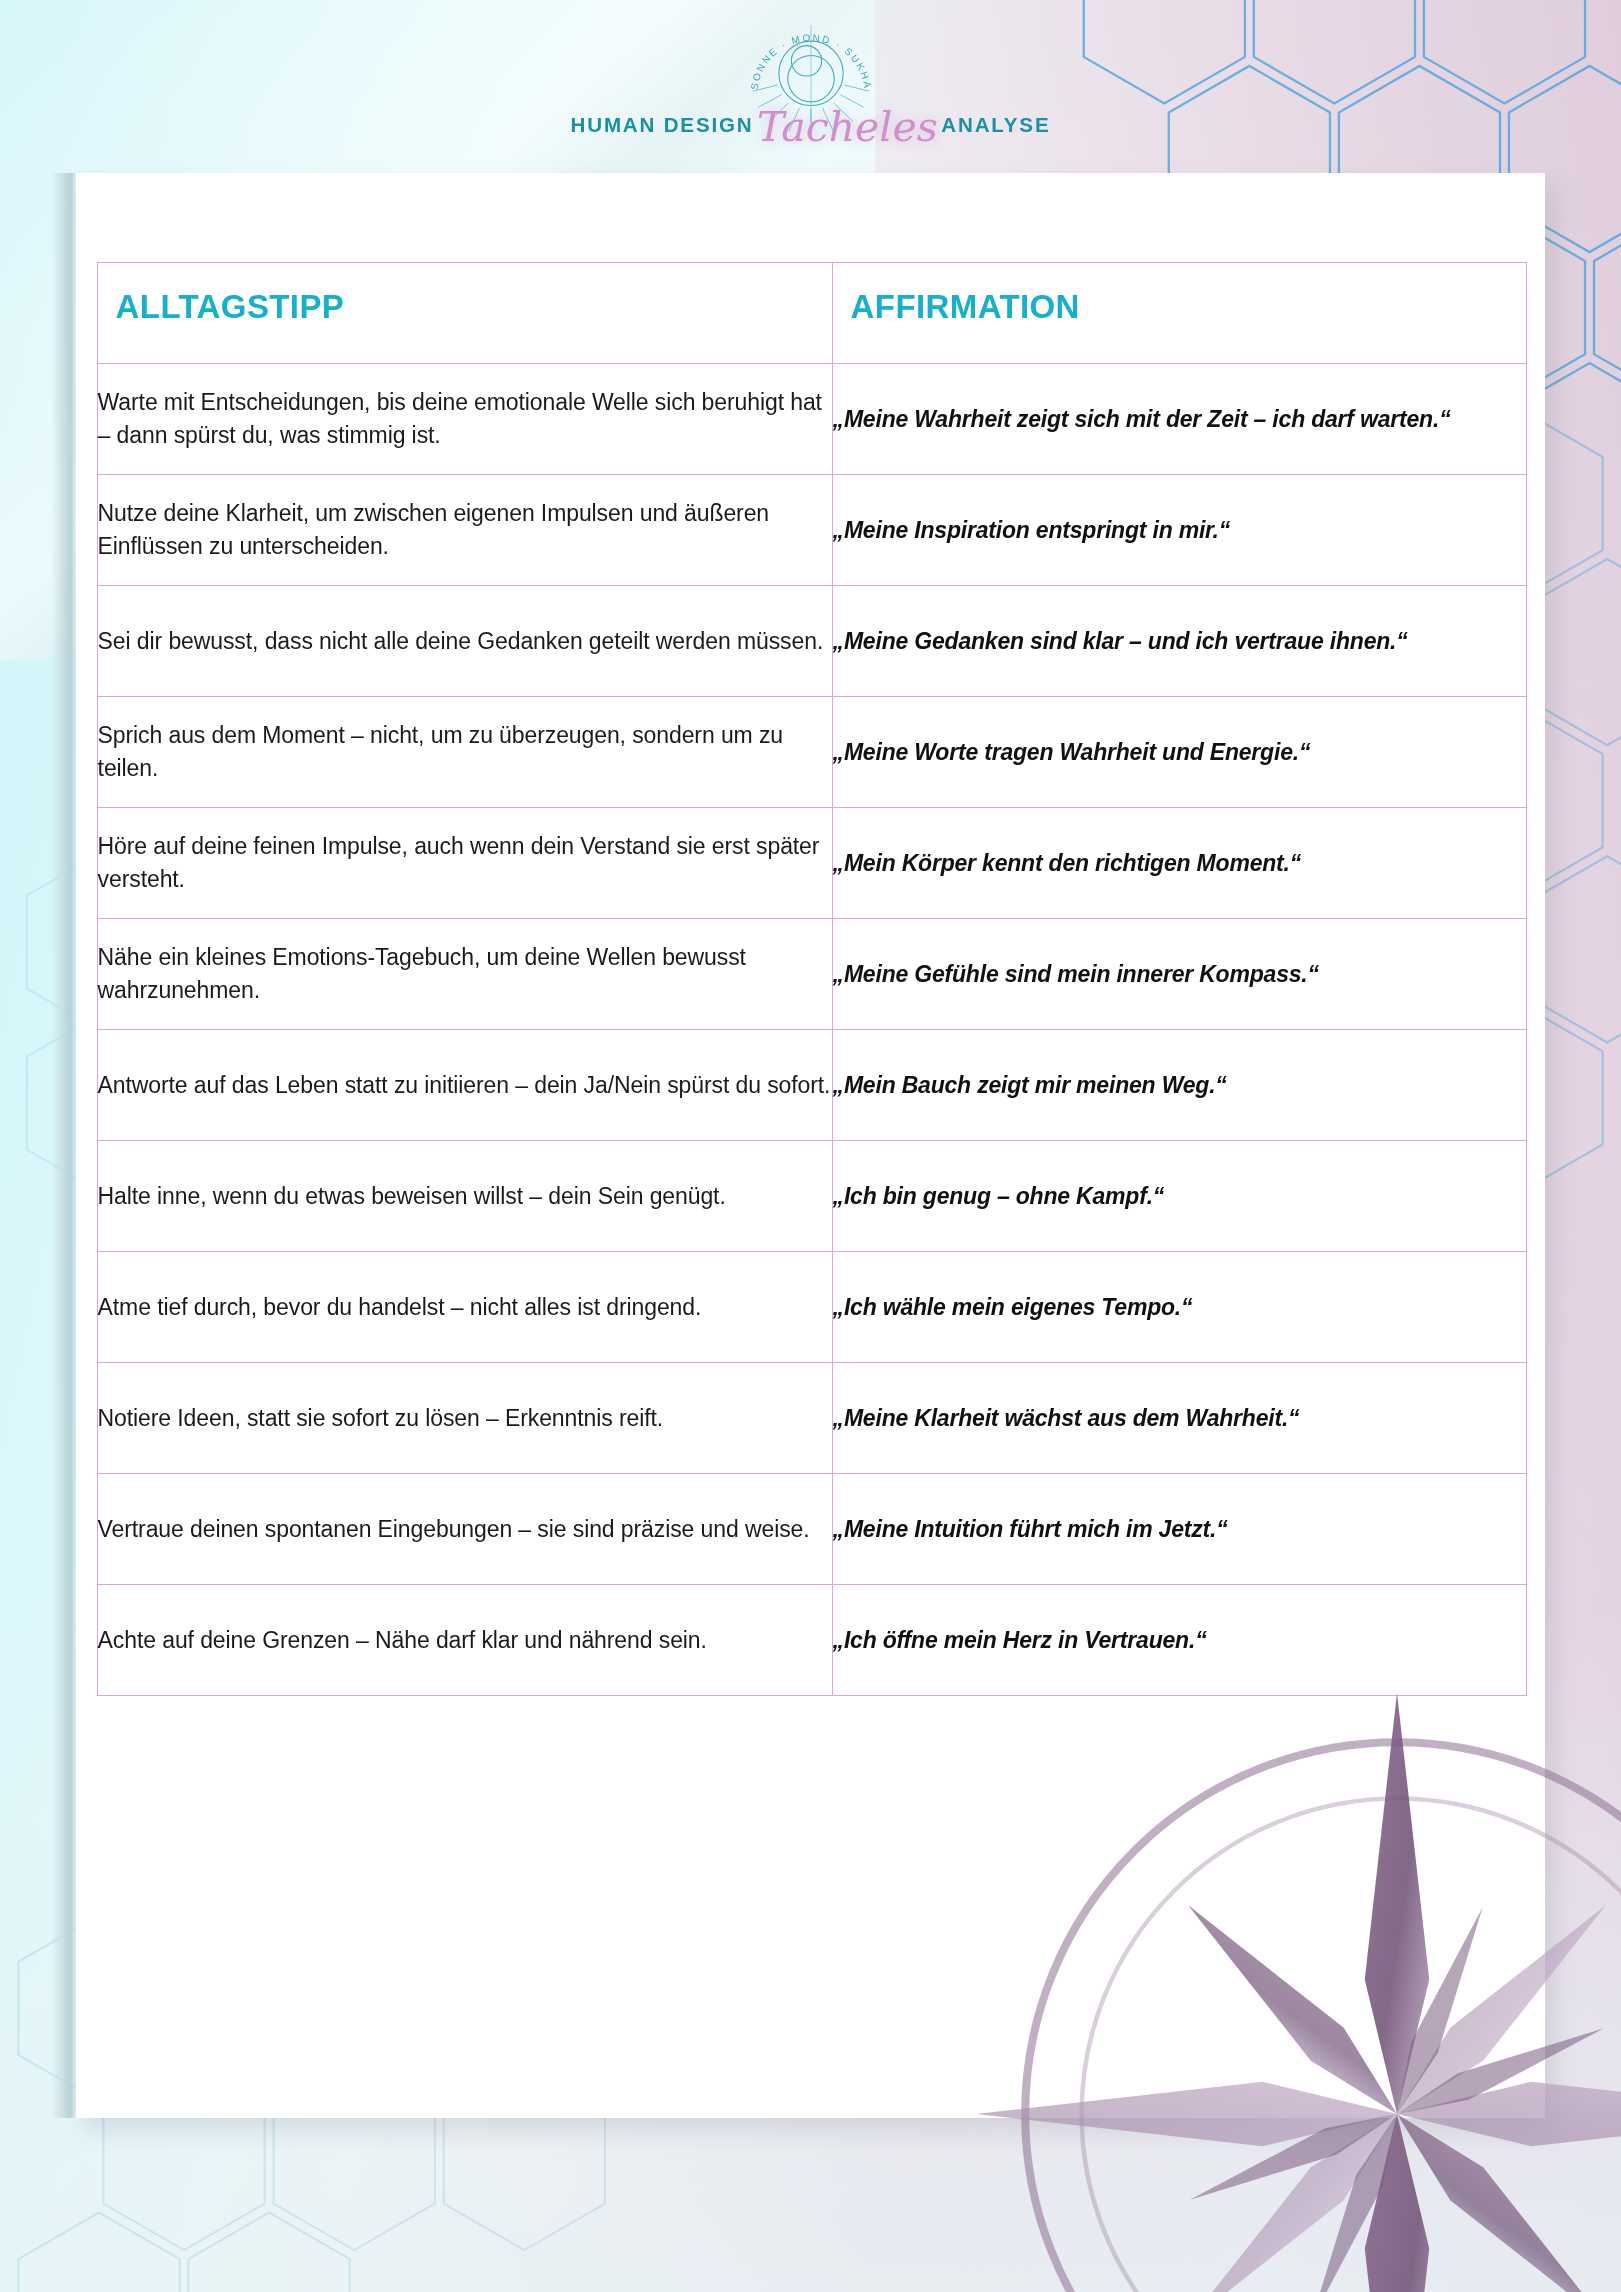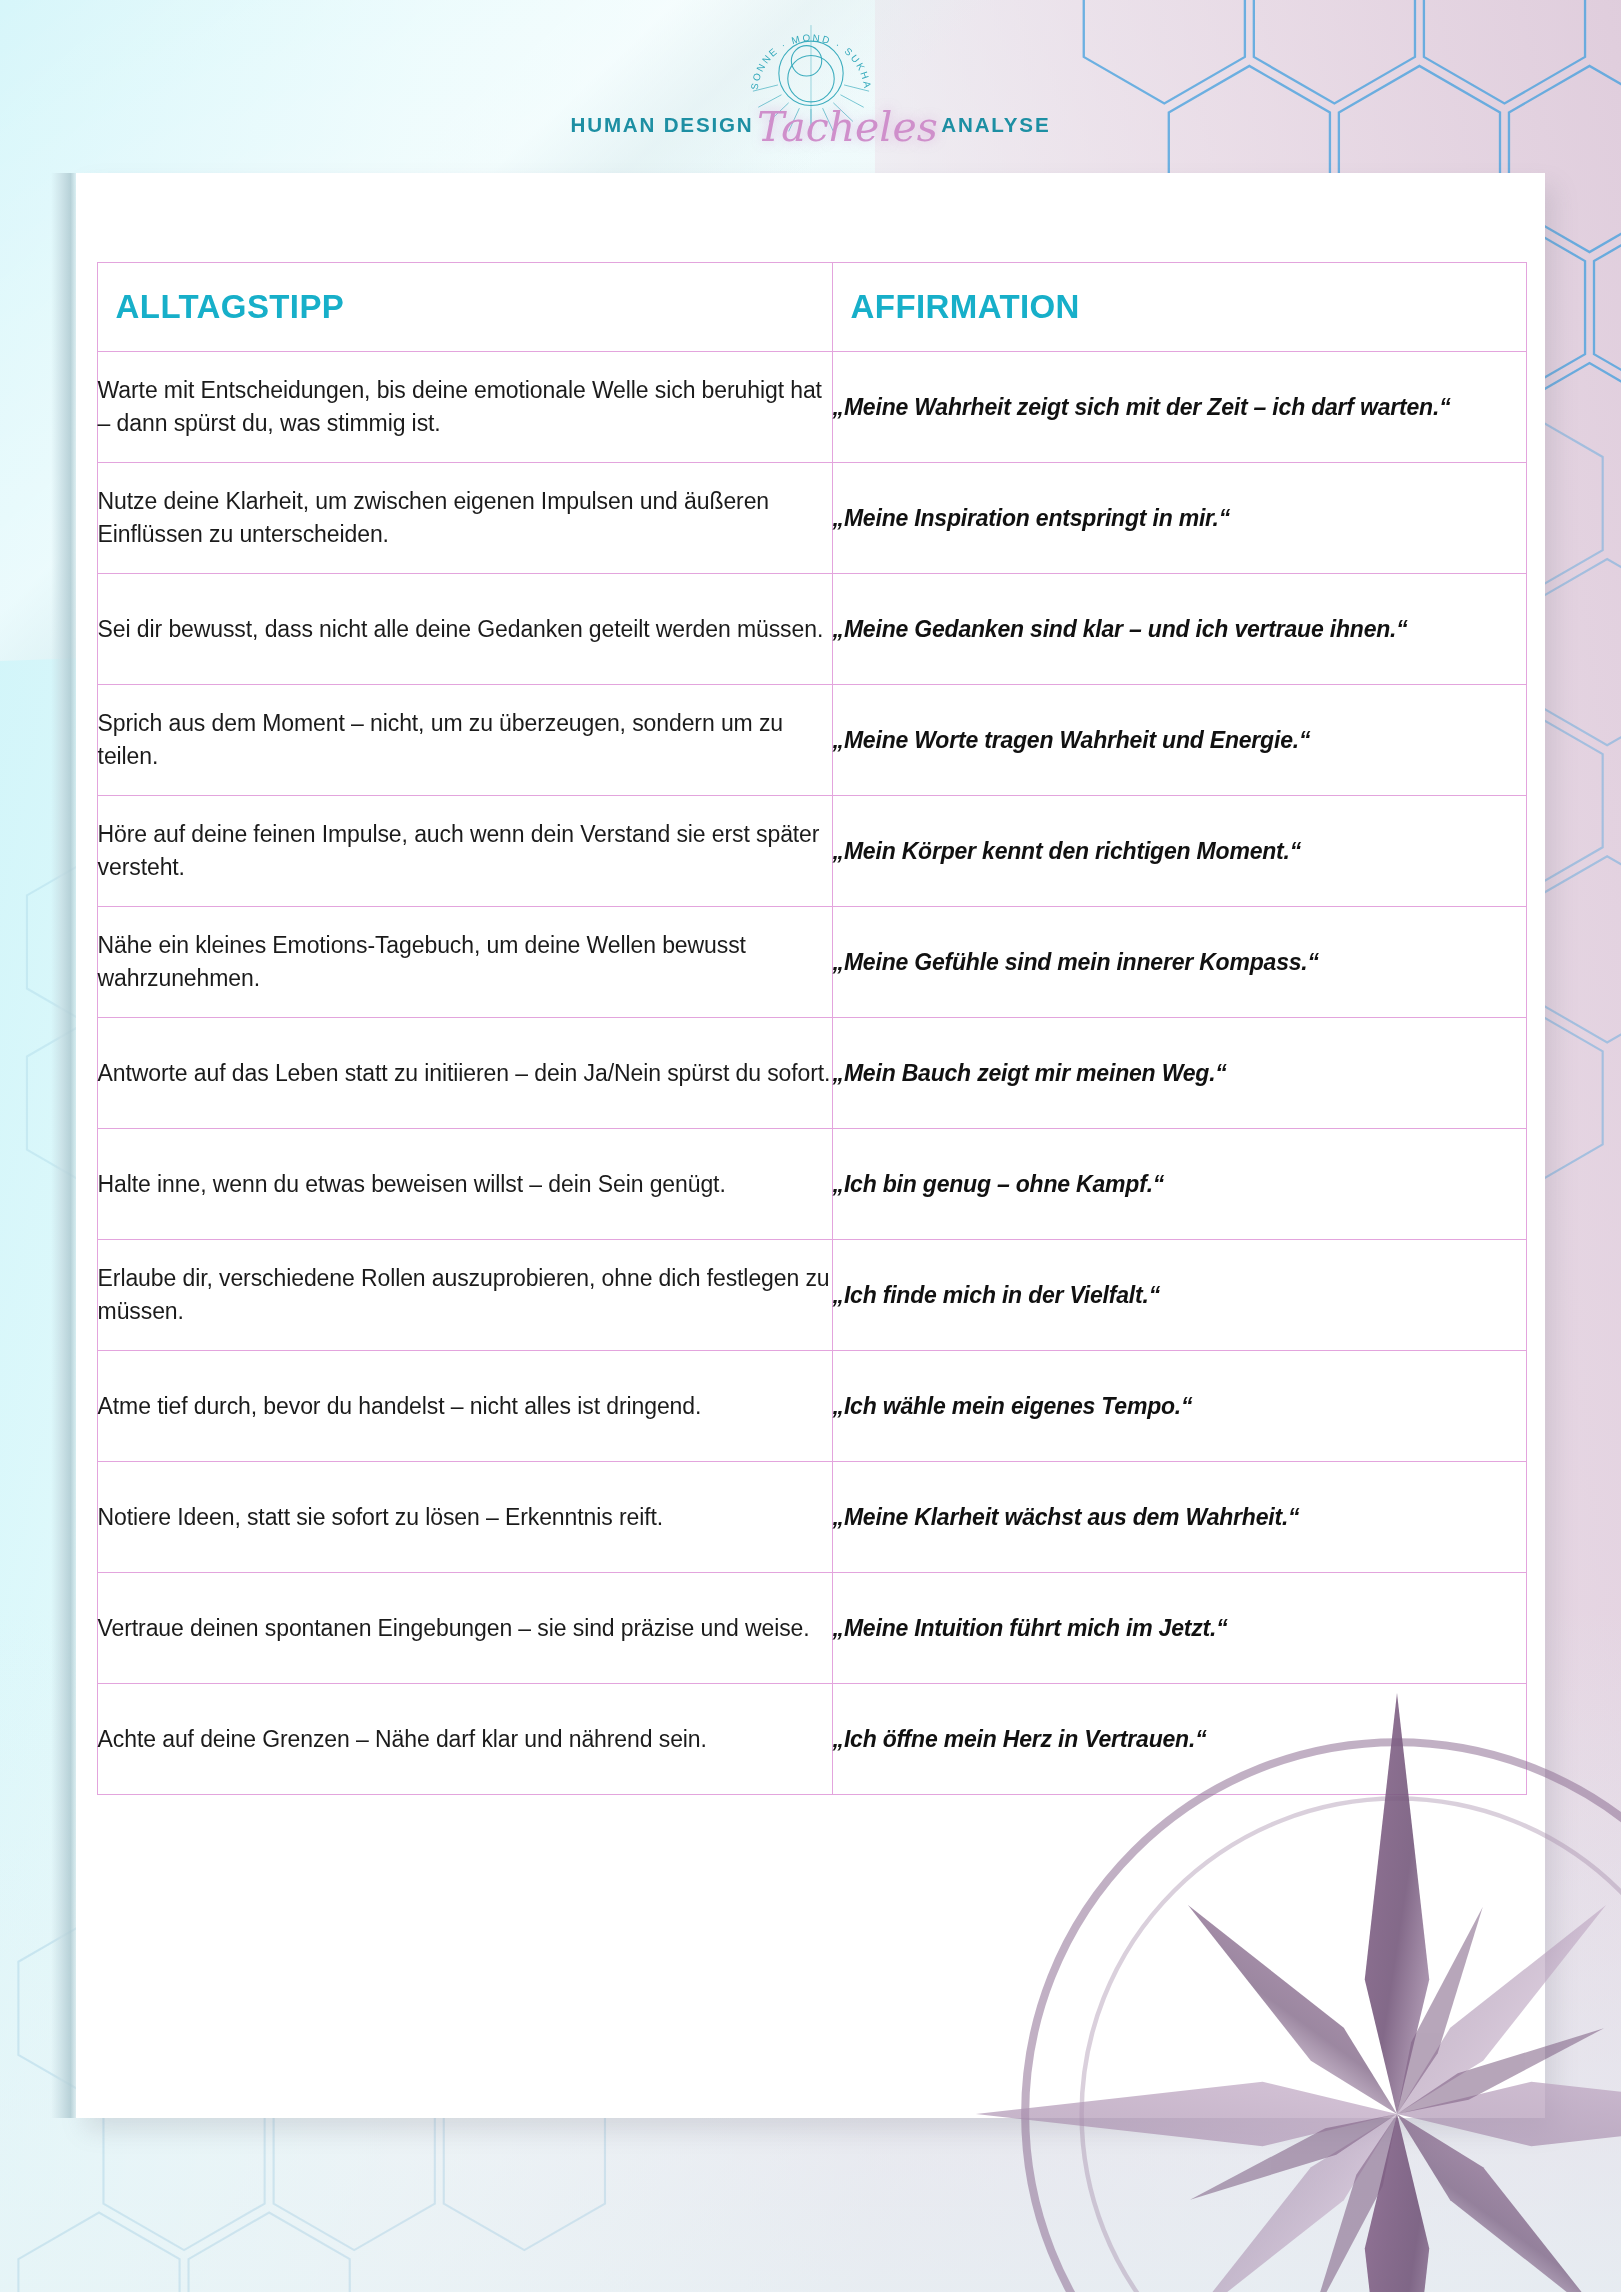--- a/index.html
+++ b/index.html
@@ -165,21 +165,21 @@
   .tip-table th,
   .tip-table td {
     border: 1.4px solid #e3a4dd;
     vertical-align: middle;
     padding: 0;
   }
 
   .tip-table thead th {
     height: 88px;
     text-align: left;
-    padding: 0 0 0 18px;
+    padding: 0 0 12px 18px;
   }
   .th-label {
     font-family: "Liberation Sans", sans-serif;
     font-weight: 700;
     font-size: 33px;
     letter-spacing: 0.4px;
     color: #17AFC9;
     display: inline-block;
   }
 
@@ -346,24 +346,20 @@
           <td class="cell-tip">Nähe ein kleines Emotions-Tagebuch, um deine Wellen bewusst wahrzunehmen.</td>
           <td class="cell-aff">„Meine Gefühle sind mein innerer Kompass.“</td>
         </tr>
         <tr>
           <td class="cell-tip">Antworte auf das Leben statt zu initiieren – dein Ja/Nein spürst du sofort.</td>
           <td class="cell-aff">„Mein Bauch zeigt mir meinen Weg.“</td>
         </tr>
         <tr>
           <td class="cell-tip">Halte inne, wenn du etwas beweisen willst – dein Sein genügt.</td>
           <td class="cell-aff">„Ich bin genug – ohne Kampf.“</td>
-        </tr>
-        <tr>
-          <td class="cell-tip">Erlaube dir, verschiedene Rollen auszuprobieren, ohne dich festlegen zu müssen.</td>
-          <td class="cell-aff">„Ich finde mich in der Vielfalt.“</td>
         </tr>
         <tr>
           <td class="cell-tip">Atme tief durch, bevor du handelst – nicht alles ist dringend.</td>
           <td class="cell-aff">„Ich wähle mein eigenes Tempo.“</td>
         </tr>
         <tr>
           <td class="cell-tip">Notiere Ideen, statt sie sofort zu lösen – Erkenntnis reift.</td>
           <td class="cell-aff">„Meine Klarheit wächst aus dem Wahrheit.“</td>
         </tr>
         <tr>

